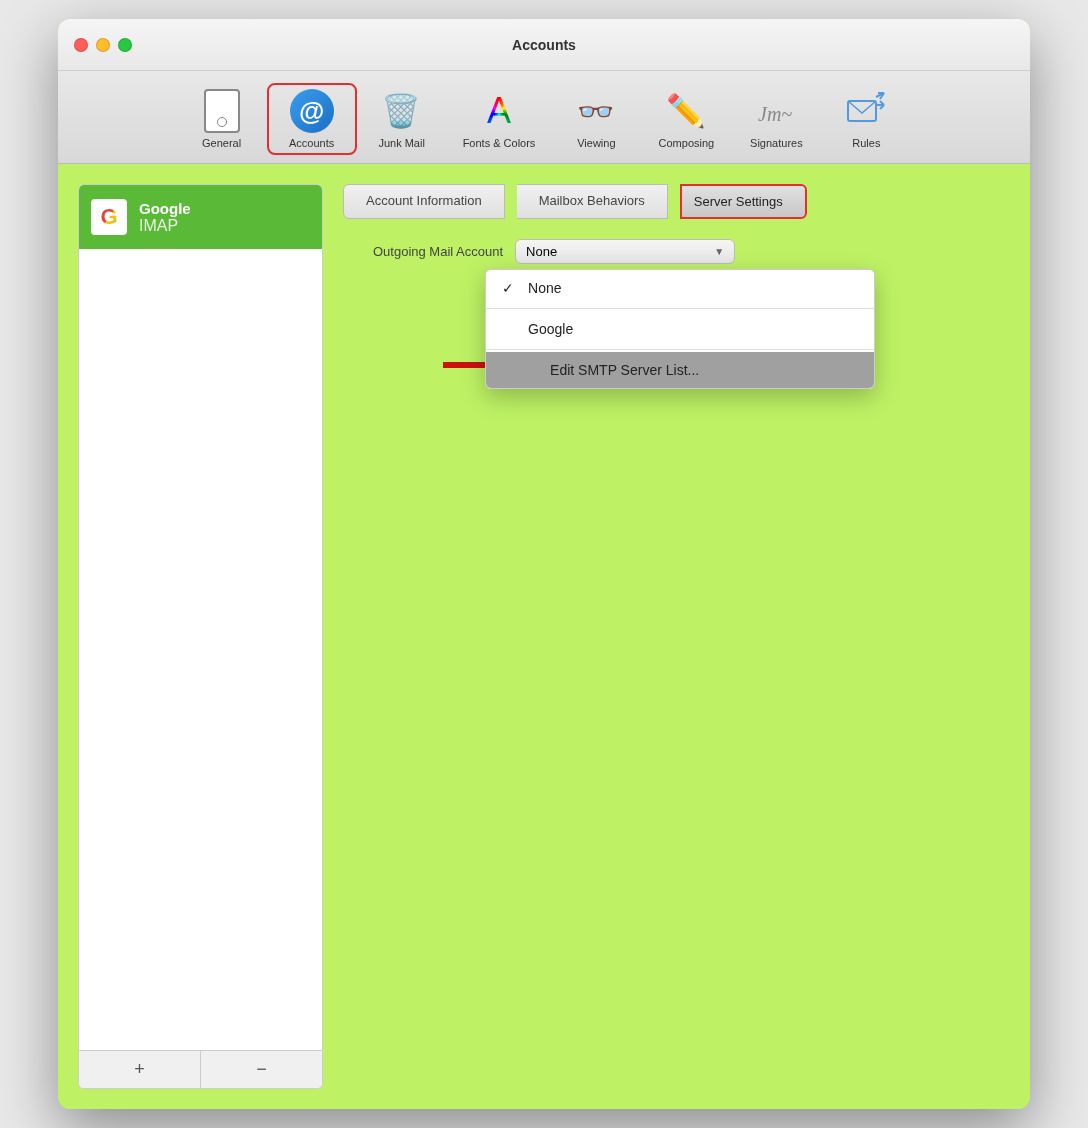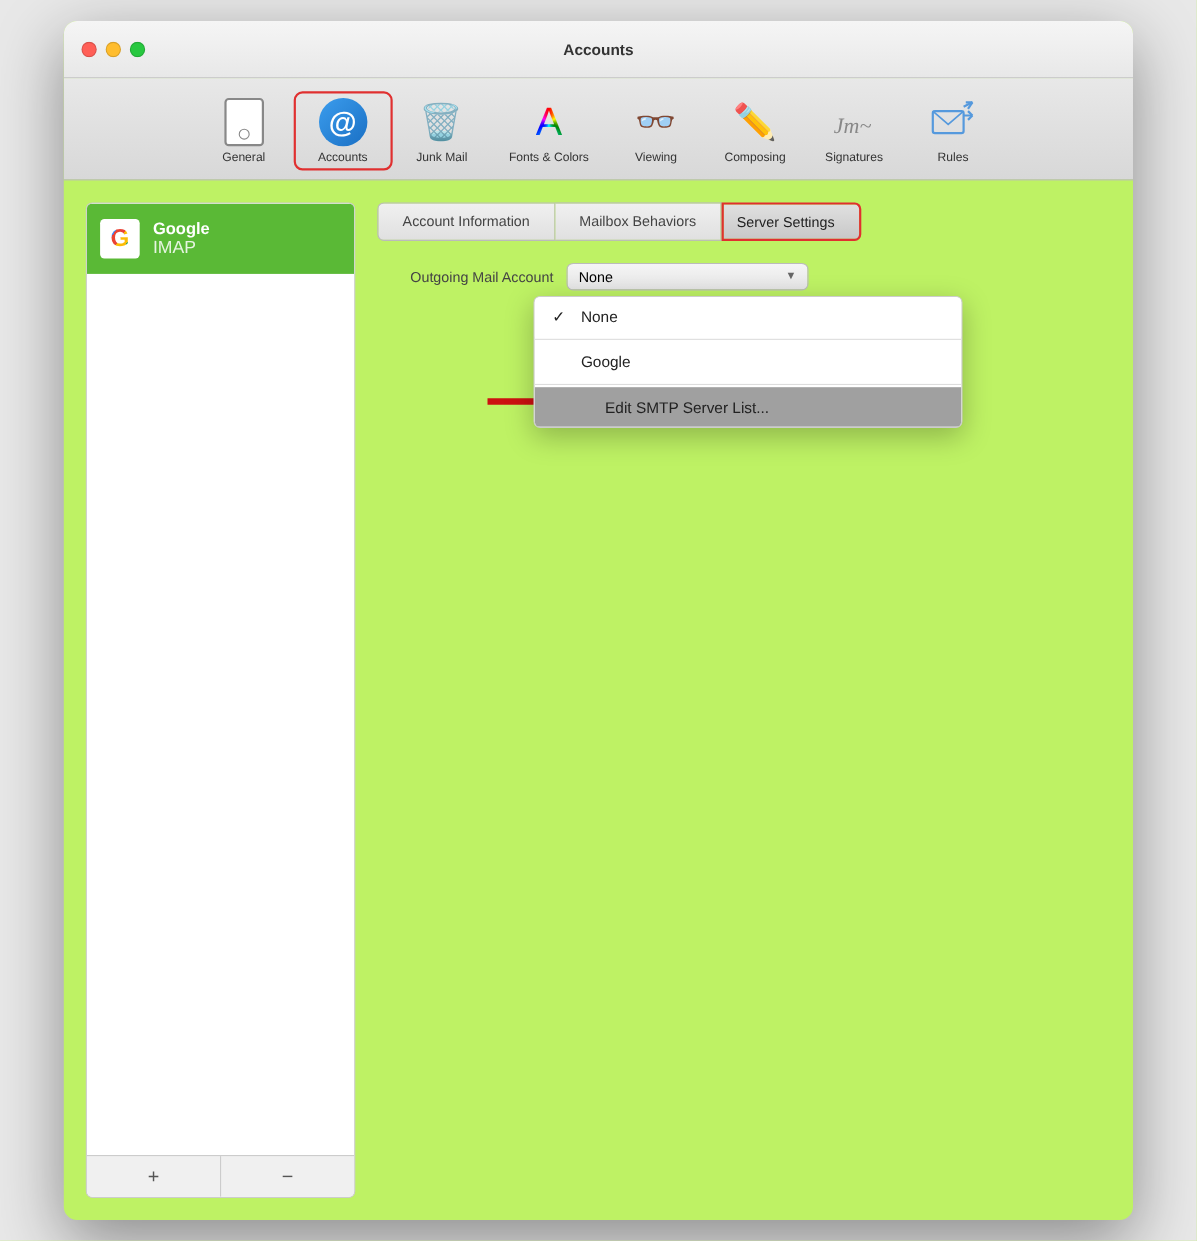--- a/index.html
+++ b/index.html
@@ -223,21 +223,21 @@
     
     .main-panel {
       flex: 1;
       display: flex;
       flex-direction: column;
     }
 
     
     .tabs {
       display: flex;
-      gap: 0;
+      gap: 12px;
       margin-bottom: 20px;
     }
 
     .tab {
       padding: 8px 22px;
       border: 1px solid #bbb;
       background: linear-gradient(to bottom, #f0f0f0, #e0e0e0);
       cursor: pointer;
       font-size: 13px;
       color: #444;

